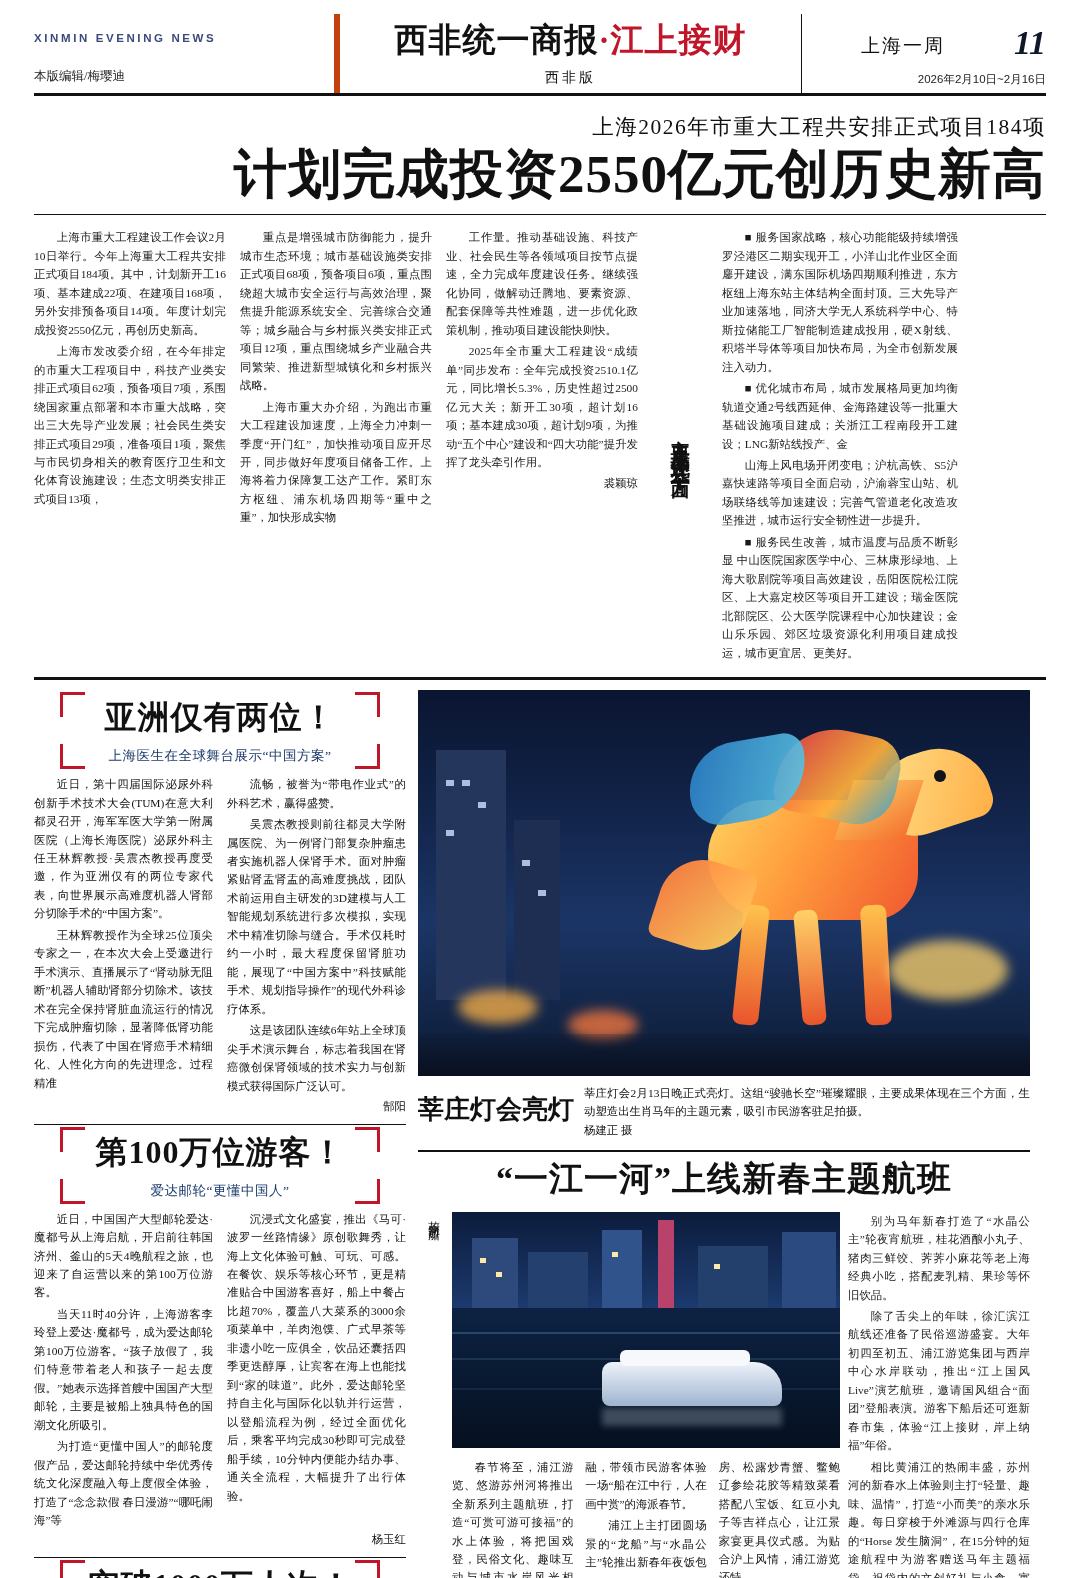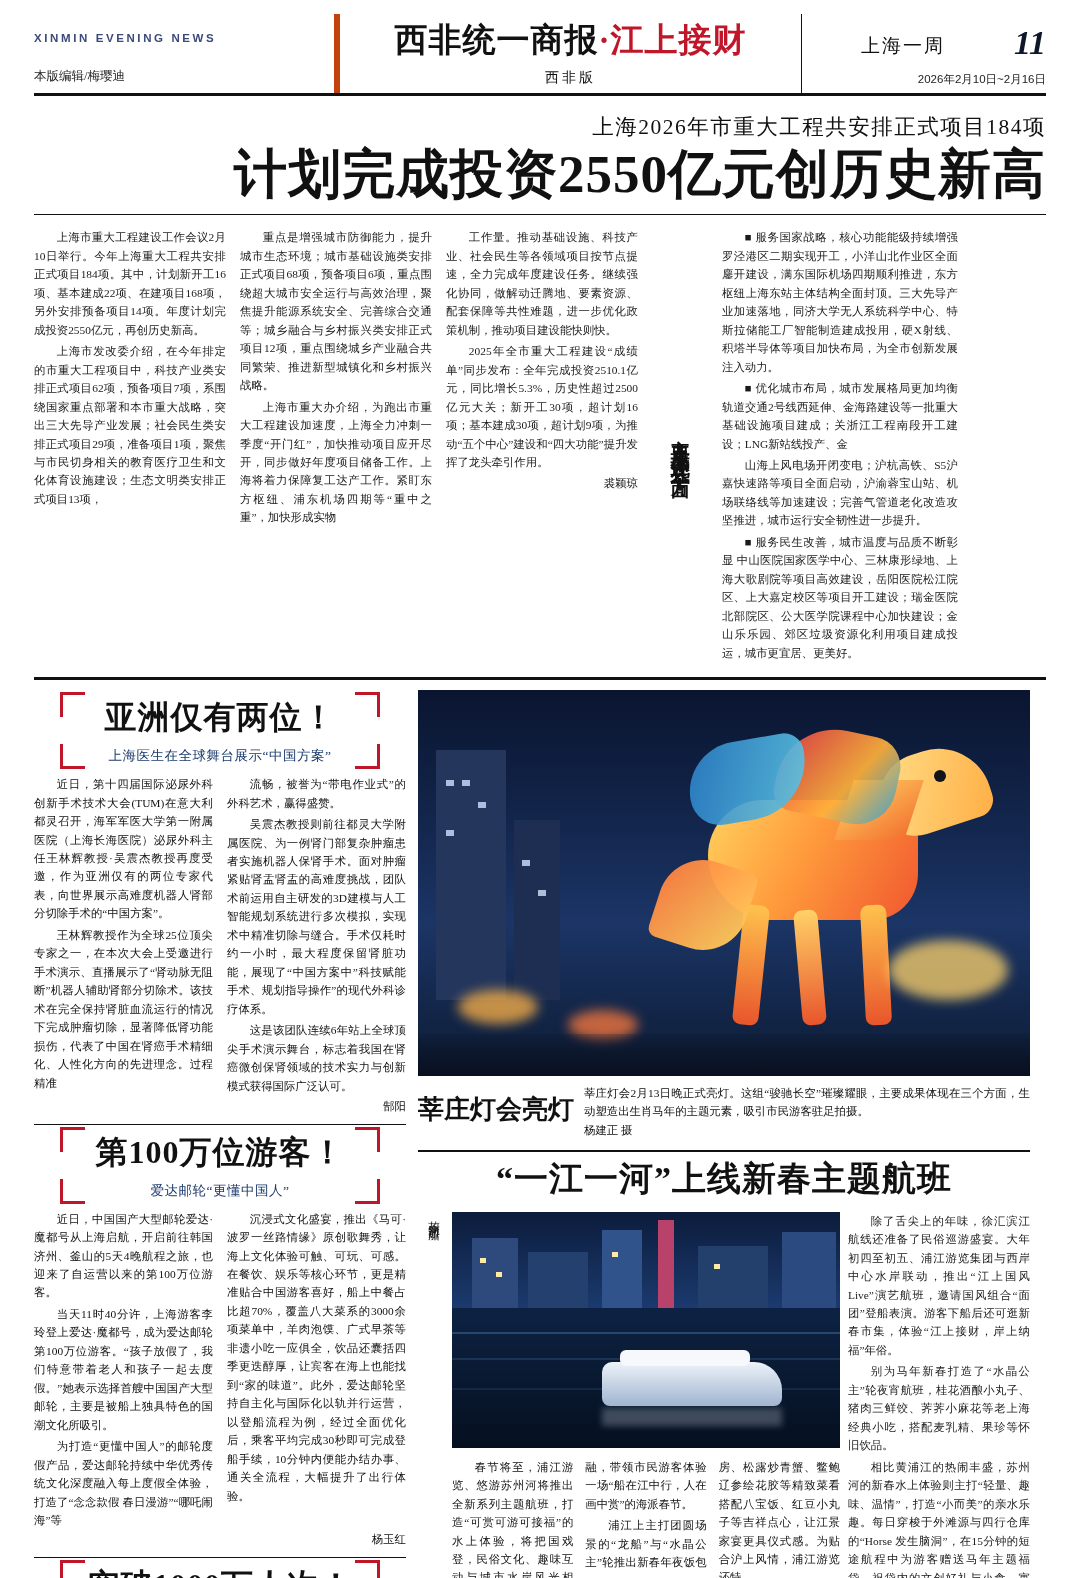--- a/index.html
+++ b/index.html
@@ -259,22 +259,22 @@
             <div style="position:absolute;left:150px;top:150px;width:180px;height:44px;border-radius:10px 28px 8px 8px;background:linear-gradient(180deg,#eef3fa,#9fb4cf);"></div>
             <div style="position:absolute;left:168px;top:138px;width:130px;height:16px;border-radius:6px;background:#f6f8fc;"></div>
             <div style="position:absolute;left:150px;top:196px;width:180px;height:18px;background:rgba(230,240,255,.25);filter:blur(3px);"></div>
           </div>
           <div class="threecol">
             <p>春节将至，浦江游览、悠游苏州河将推出全新系列主题航班，打造“可赏可游可接福”的水上体验，将把国戏登，民俗文化、趣味互动与城市水岸风光相融，带领市民游客体验一场“船在江中行，人在画中赏”的海派春节。</p>
             <p>浦江上主打团圆场景的“龙船”与“水晶公主”轮推出新春年夜饭包房、松露炒青蟹、鳖鲍辽参绘花胶等精致菜看搭配八宝饭、红豆小丸子等吉祥点心，让江景家宴更具仪式感。为贴合沪上风情，浦江游览还特</p>
           </div>
         </div>
         <div style="width:182px;" class="col">
+          <p>别为马年新春打造了“水晶公主”轮夜宵航班，桂花酒酿小丸子、猪肉三鲜饺、荠荠小麻花等老上海经典小吃，搭配麦乳精、果珍等怀旧饮品。</p>
           <p>除了舌尖上的年味，徐汇滨江航线还准备了民俗巡游盛宴。大年初四至初五、浦江游览集团与西岸中心水岸联动，推出“江上国风Live”演艺航班，邀请国风组合“面团”登船表演。游客下船后还可逛新春市集，体验“江上接财，岸上纳福”年俗。</p>
-          <p>别为马年新春打造了“水晶公主”轮夜宵航班，桂花酒酿小丸子、猪肉三鲜饺、荠荠小麻花等老上海经典小吃，搭配麦乳精、果珍等怀旧饮品。</p>
           <p>相比黄浦江的热闹丰盛，苏州河的新春水上体验则主打“轻量、趣味、温情”，打造“小而美”的亲水乐趣。每日穿梭于外滩源与四行仓库的“Horse 发生脑洞”，在15分钟的短途航程中为游客赠送马年主题福袋，祝袋内的文创好礼与小食，寓意“马上有福，好事发生”。同时，苏州河外滩源和长风公园码头设置的“苏河马造·福敢新春”艺术装置，也成为市民打卡治“马气”的新春网红点。</p>
 
         </div>
       </div>
 
     </div>
   </div>
 </div>
 
 </body></html>

